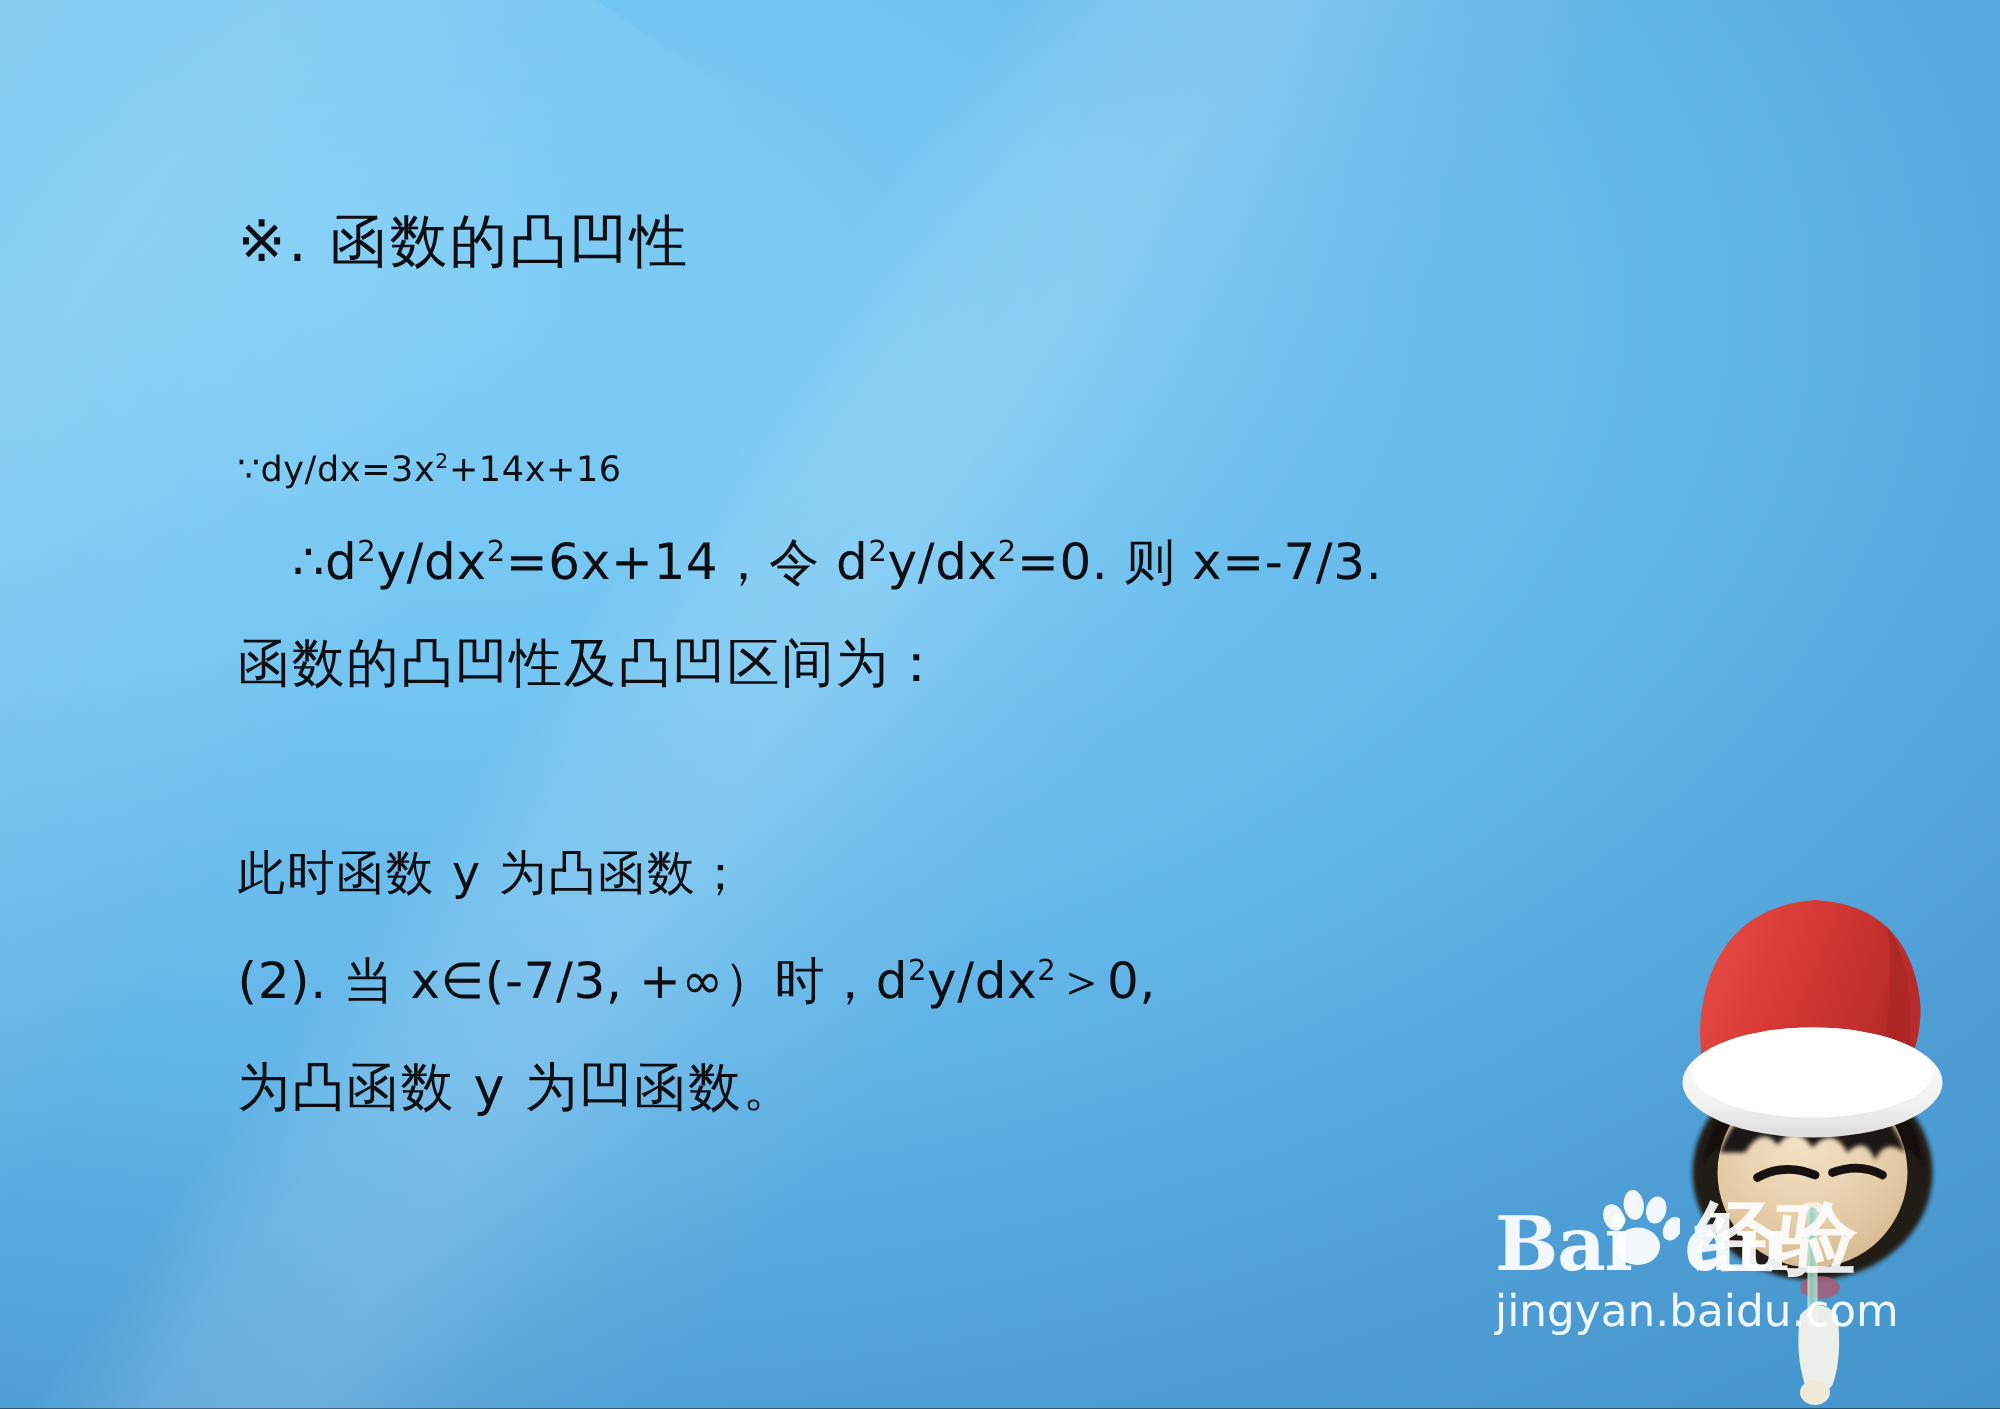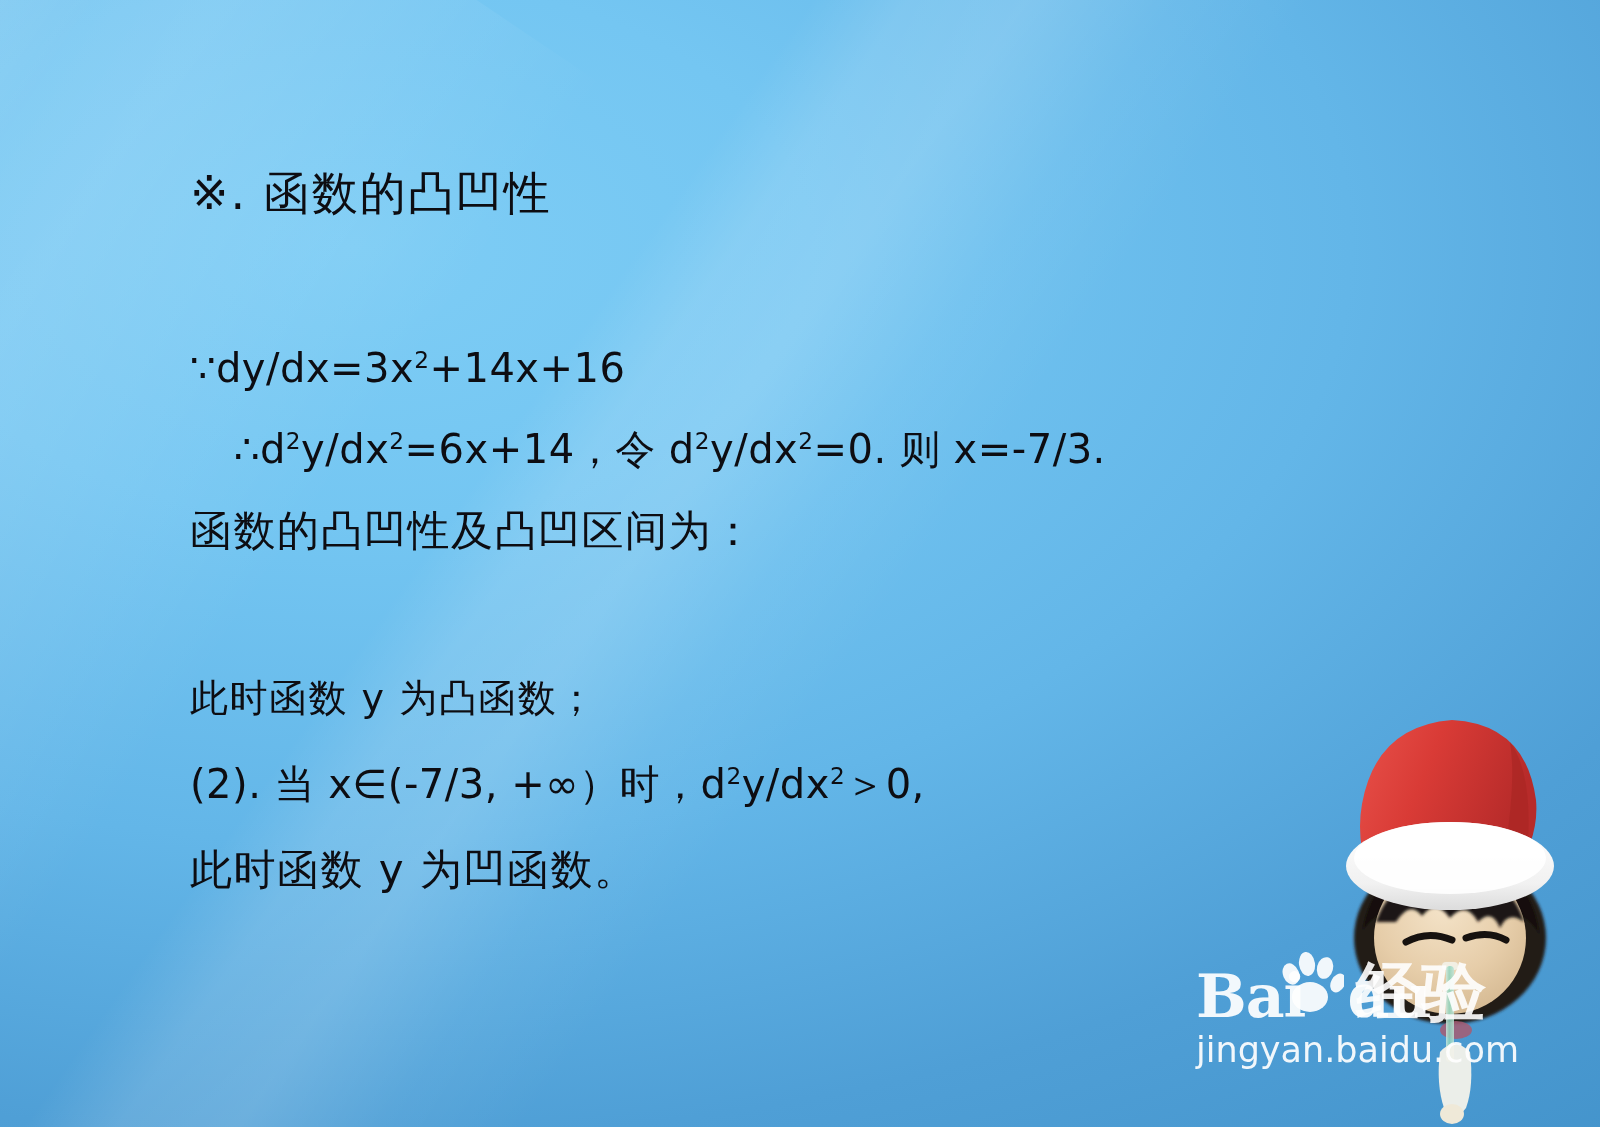--- a/index.html
+++ b/index.html
@@ -76,22 +76,22 @@
     letter-spacing: 0.5px;
   }
   .title {
     left: 190px;
     top: 163px;
     font-size: 46px;
     letter-spacing: 2px;
   }
   .eq1 {
     left: 190px;
-    top: 345px;
-    font-size: 40px;
+    top: 359px;
+    font-size: 28px;
   }
   .eq2 {
     left: 190px;
     top: 422px;
     font-size: 40px;
     margin-left: 44px;
   }
   .eq3 {
     left: 190px;
     top: 503px;
@@ -220,21 +220,21 @@
 
     <div class="line eq2"><span>∴d</span><sup>2</sup><span>y/dx</span><sup>2</sup><span>=6x+14，令 d</span><sup>2</sup><span>y/dx</span><sup>2</sup><span>=0. 则 x=-7/3.</span></div>
 
     <div class="line eq3">函数的凸凹性及凸凹区间为：</div>
 
 
     <div class="line eq5">此时函数 y 为凸函数；</div>
 
     <div class="line eq6"><span>(2). 当 x∈(-7/3, +∞）时，d</span><sup>2</sup><span>y/dx</span><sup>2</sup><span>＞0,</span></div>
 
-    <div class="line eq7">此时函数 y 为凹函数。</div>
+    <div class="line eq7">为凸函数 y 为凹函数。</div>
 
   </div>
 
   <svg class="mascot" viewBox="0 0 300 427">
     <defs>
       <radialGradient id="skinG" cx="45%" cy="30%" r="75%">
         <stop offset="0%" stop-color="#f4e3c8"></stop>
         <stop offset="60%" stop-color="#e6cda9"></stop>
         <stop offset="100%" stop-color="#d4b891"></stop>
       </radialGradient>

